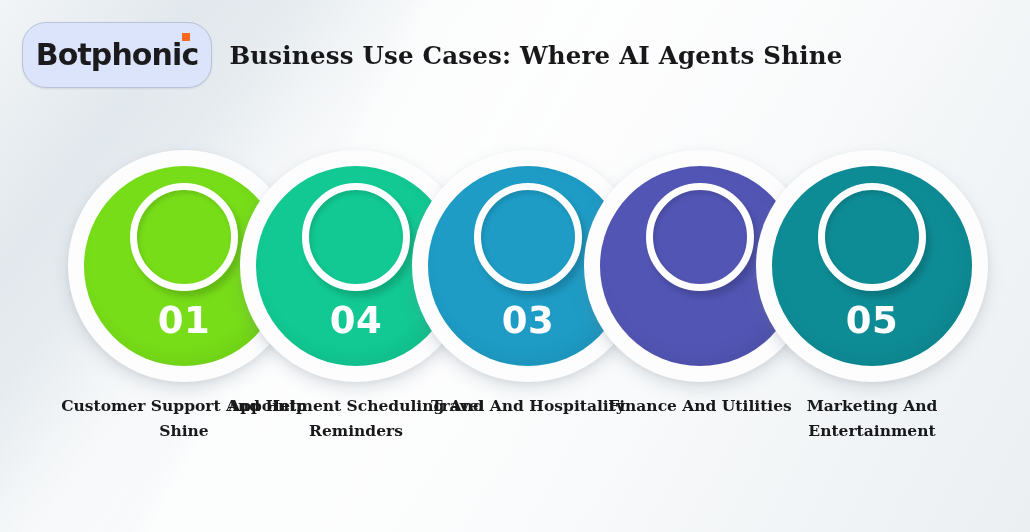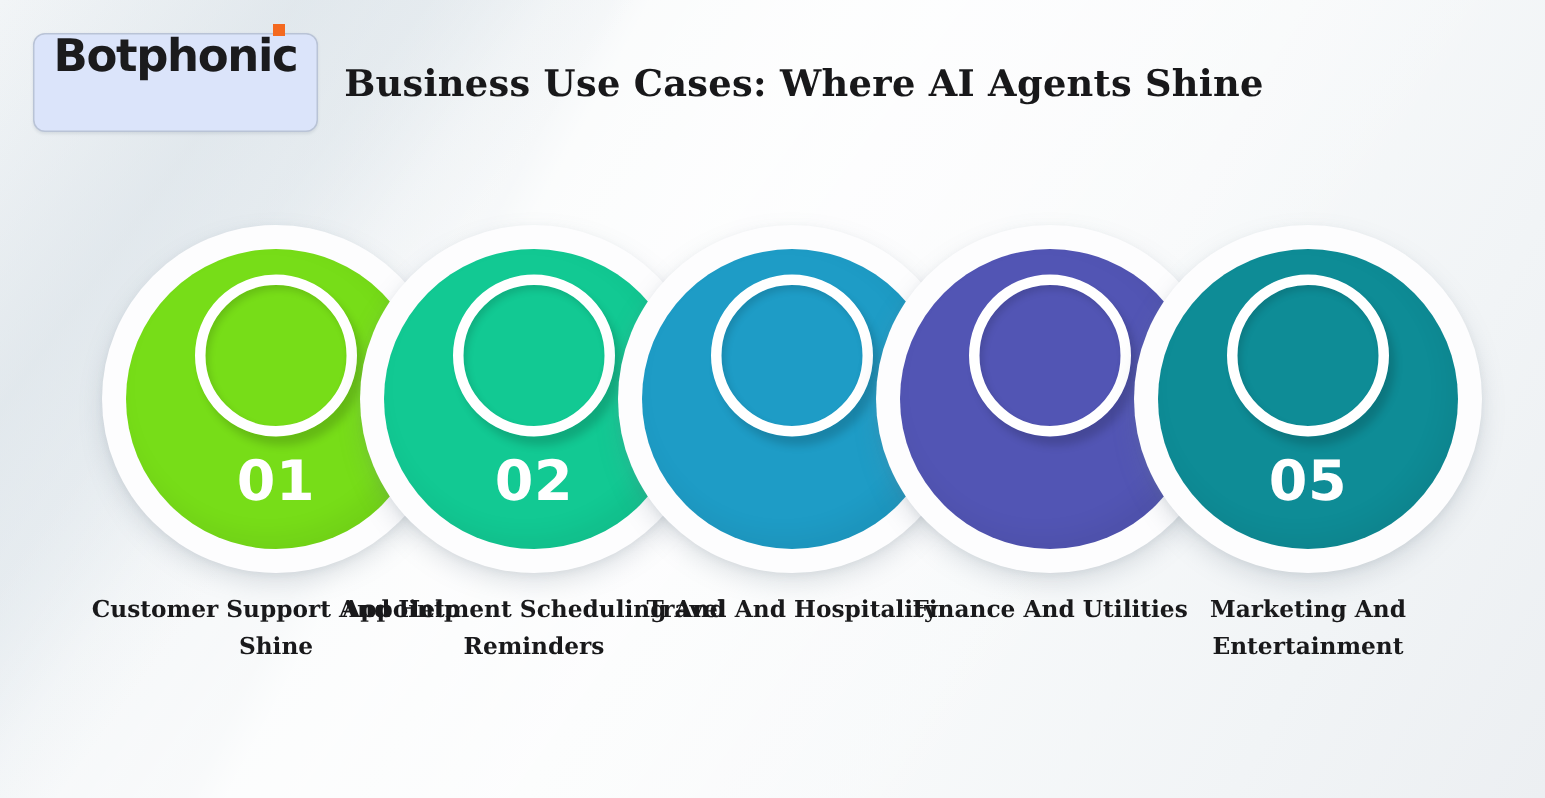--- a/index.html
+++ b/index.html
@@ -59,23 +59,23 @@
 
   
   .logo-box {
     position: absolute;
     left: 22px;
     top: 22px;
     width: 188px;
     height: 64px;
     background: #dbe4fa;
     border: 1px solid #b9c3d6;
-    border-radius: 8px;
+    border-radius: 24px;
     display: flex;
-    align-items: flex-start;
+    align-items: center;
     justify-content: center;
     box-shadow: 0 1px 2px rgba(40,55,80,0.10);
   }
   .logo-text {
     position: relative;
     font-family: "DejaVu Sans", sans-serif;
     font-weight: bold;
     font-size: 30px;
     letter-spacing: -0.9px;
     color: #1b1b1d;
@@ -213,29 +213,30 @@
         <div class="ring"></div>
         <div class="num">01</div>
       </div>
       <div class="caption">Customer Support And Help Shine</div>
     </div>
 
     <div class="step" style="left: 240px;">
       <div class="halo"></div>
       <div class="disc" style="background: rgb(18, 201, 147);">
         <div class="ring"></div>
-        <div class="num">02</div>
+        <div class="num">04</div>
       </div>
       <div class="caption">Appointment Scheduling And Reminders</div>
     </div>
 
     <div class="step" style="left: 412px;">
       <div class="halo"></div>
       <div class="disc" style="background: rgb(30, 156, 198);">
         <div class="ring"></div>
+        <div class="num">03</div>
       </div>
       <div class="caption">Travel And Hospitality</div>
     </div>
 
     <div class="step" style="left: 584px;">
       <div class="halo"></div>
       <div class="disc" style="background: rgb(82, 85, 180);">
         <div class="ring"></div>
       </div>
       <div class="caption">Finance And Utilities</div>

